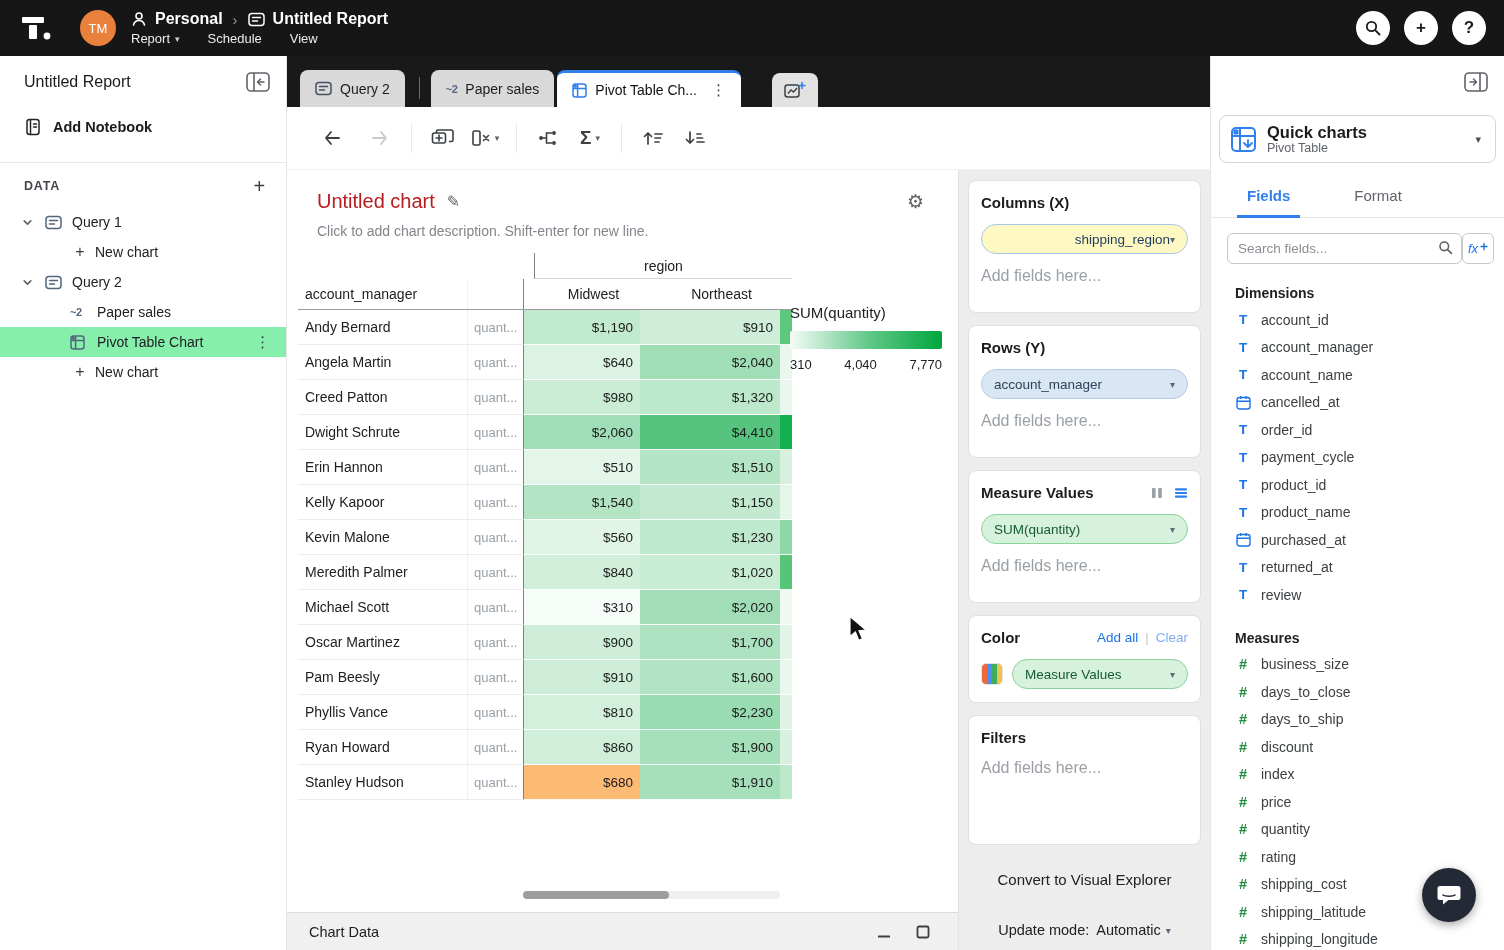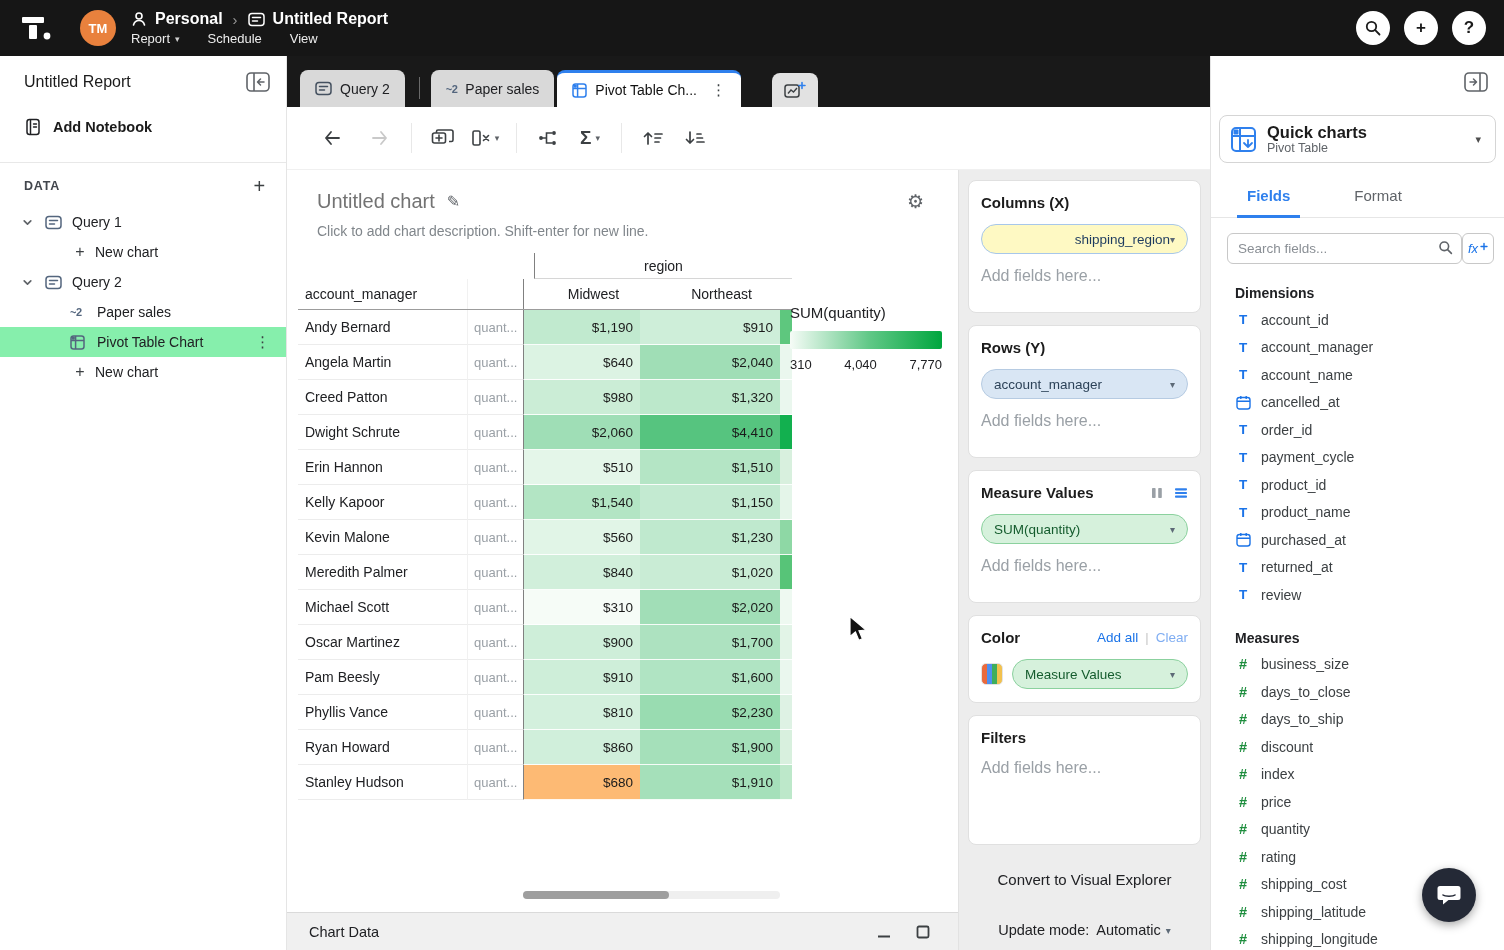--- a/index.html
+++ b/index.html
@@ -2,21 +2,21 @@
 <html><head>
 <meta charset="utf-8">
 <style>
   *{margin:0;padding:0;box-sizing:border-box;font-family:"Liberation Sans",sans-serif;}
   html,body{width:1504px;height:950px;overflow:hidden;background:#fff;}
   #app{position:relative;width:1504px;height:950px;overflow:hidden;}
 
   
   .topbar{position:absolute;left:0;top:0;width:1504px;height:56px;background:#161616;display:flex;align-items:center;color:#fff;z-index:10;padding-left:18px;}
   .logo{width:36px;display:flex;align-items:center;justify-content:center;}
-  .avatar{width:36px;height:36px;border-radius:50%;background:#e9813d;color:#fff;font-size:13px;font-weight:700;display:flex;align-items:center;justify-content:center;margin-left:26px;flex:none;}
+  .avatar{width:36px;height:36px;border-radius:50%;background:#e9813d;color:#fff;font-size:13px;font-weight:400;display:flex;align-items:center;justify-content:center;margin-left:26px;flex:none;}
   .nav-block{margin-left:15px;display:flex;flex-direction:column;justify-content:center;}
   .crumb-row{display:flex;align-items:center;gap:8px;}
   .crumb-strong{font-size:16px;font-weight:700;color:#fff;}
   .crumb-sep{color:#9a9a9a;font-size:15px;margin:0 2px;}
   .menu-row{display:flex;align-items:center;gap:28px;margin-top:3px;font-size:13px;color:#ededed;}
   .menu-item{display:flex;align-items:center;gap:5px;cursor:default;}
   .caret-w{font-size:9px;color:#cfcfcf;}
   .top-actions{margin-left:auto;display:flex;gap:14px;margin-right:18px;}
   .circle-btn{width:34px;height:34px;border-radius:50%;background:#fff;color:#1b1b1b;display:flex;align-items:center;justify-content:center;font-weight:700;font-size:17px;}
 
@@ -53,21 +53,21 @@
   .tb-btn{width:42px;height:40px;display:flex;align-items:center;justify-content:center;gap:4px;color:#3c4043;}
   .tb-div{width:1px;height:30px;background:#e8e8e8;margin:0 10px;}
   .sigma{font-size:19px;font-weight:600;color:#3c4043;}
   .tb-caret{font-size:9px;color:#5f6368;}
   .content-row{display:flex;height:780px;}
   .editor{width:671px;background:#fff;position:relative;overflow:hidden;}
   .config{width:252px;background:#ededed;border-left:1px solid #e2e2e2;padding:10px 9px 0;display:flex;flex-direction:column;overflow:hidden;}
 
   
   .chart-title-row{display:flex;align-items:center;padding:20px 34px 0 30px;}
-  .chart-title-row h2{font-size:20px;font-weight:500;color:#737373;}
+  .chart-title-row h2{font-size:20px;font-weight:500;color:#b91c1c;}
   .edit-ic{margin-left:12px;color:#5f6368;font-size:16px;}
   .gear{margin-left:auto;color:#5f6368;font-size:19px;}
   .chart-desc{padding:10px 0 0 30px;color:#80868b;font-size:14px;}
   .pivot{margin:14px 0 0 11px;width:494px;}
   .pv-region-row{display:flex;height:26px;gap:20px;}
   .pv-region-spacer{width:225px;}
   .pv-region{width:269px;display:flex;align-items:center;justify-content:center;font-size:14px;color:#202124;border-bottom:1px solid #d6d6d6;border-left:1px solid #808080;}
   .pv-header{display:flex;height:31px;border-bottom:1px solid #9c9c9c;}
   .pc{display:flex;align-items:center;}
   .pc.name{width:169px;padding-left:7px;font-size:14px;color:#202124;}

